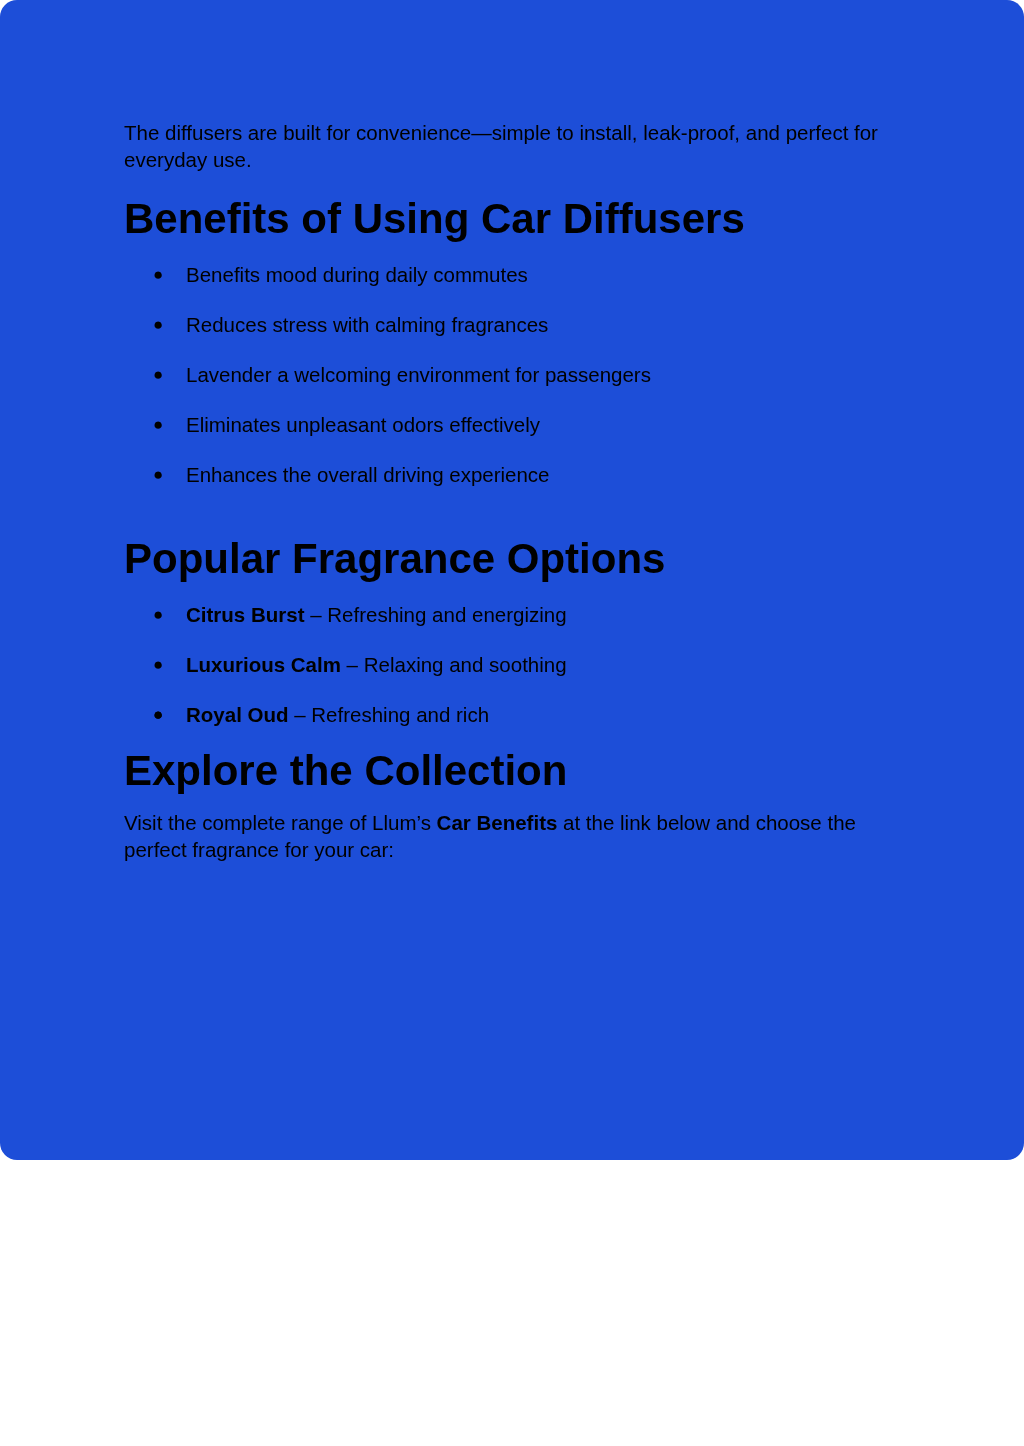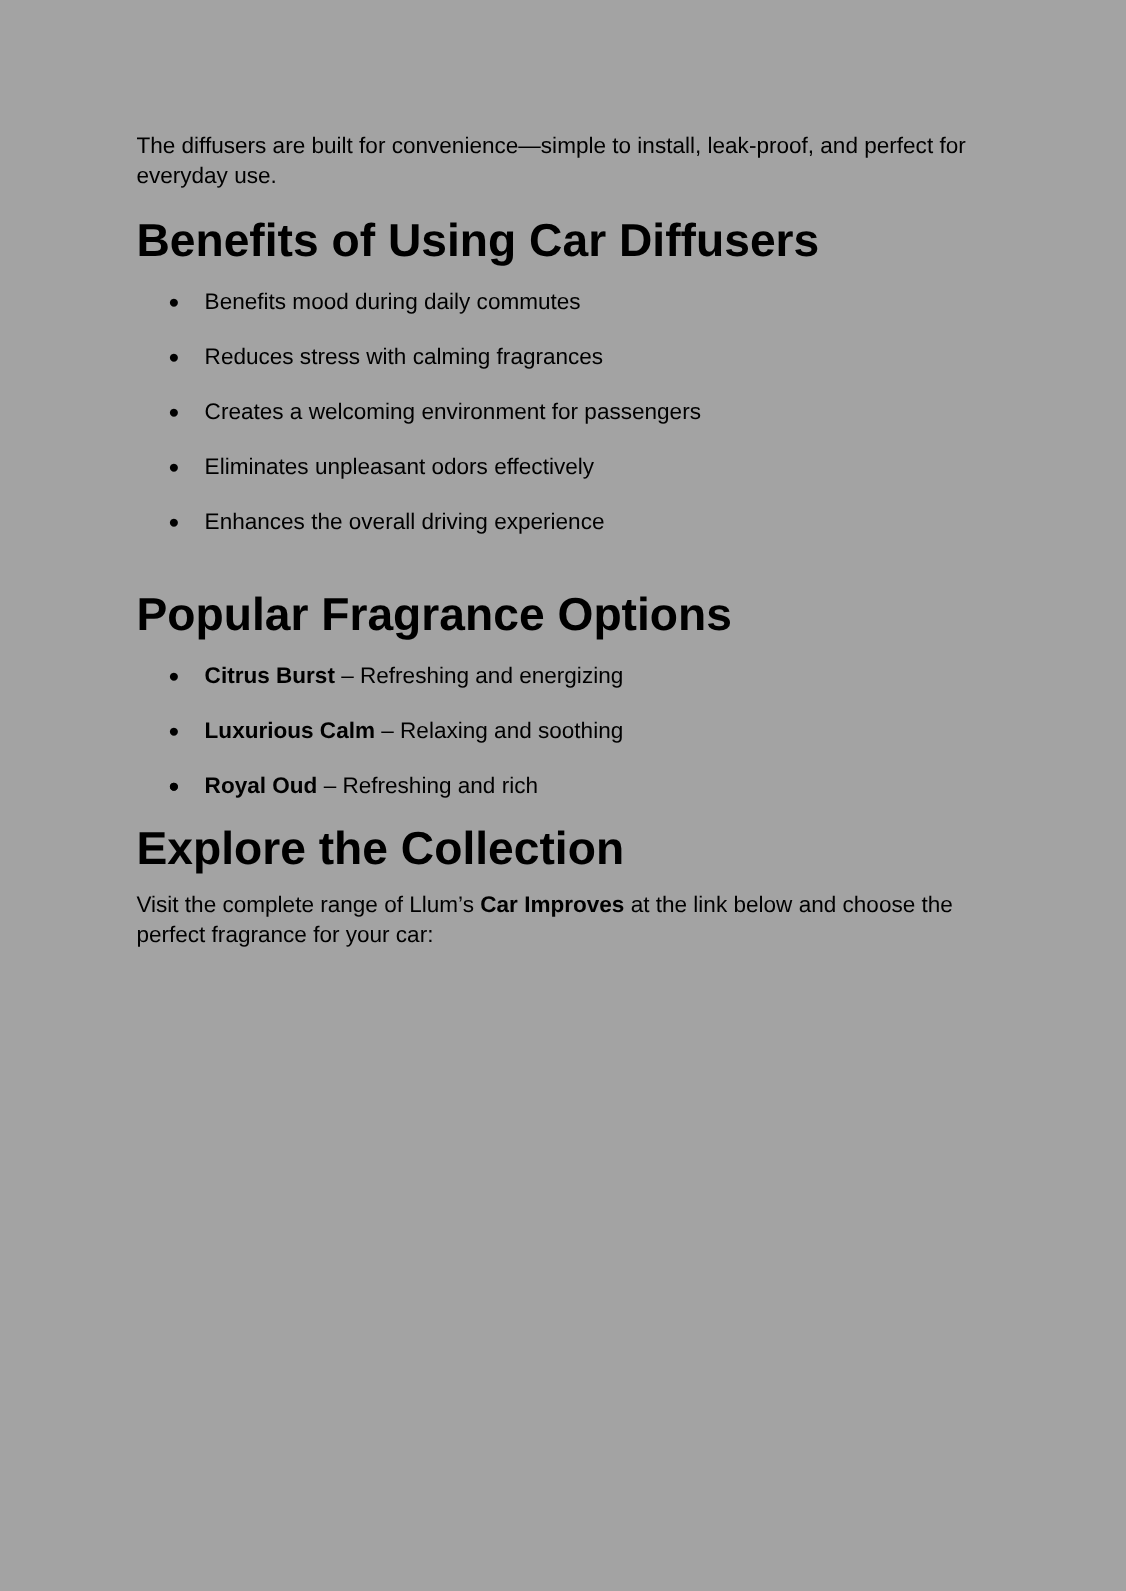--- a/index.html
+++ b/index.html
@@ -3,27 +3,28 @@
 <meta charset="utf-8">
 <style>
   html, body {
     margin: 0;
     padding: 0;
     background: #ffffff;
   }
   .page {
     position: relative;
     width: 1024px;
-    height: 1446px;
+    height: 1160px;
     box-sizing: border-box;
     padding: 119px 124px 0 124px;
-    background: #a3a3a3;
+    background: #1d4ed8;
     color: #000000;
     font-family: "Liberation Sans", "DejaVu Sans", sans-serif;
     overflow: hidden;
+    border-radius: 17px;
   }
   .body-text {
     margin: 0;
     font-size: 20.5px;
     line-height: 27px;
     font-weight: 400;
     color: #000000;
   }
   .heading {
     margin: 0;
@@ -75,21 +76,21 @@
     <li>
       <span class="bullet">●</span>
       <span>Benefits mood during daily commutes</span>
     </li>
     <li>
       <span class="bullet">●</span>
       <span>Reduces stress with calming fragrances</span>
     </li>
     <li>
       <span class="bullet">●</span>
-      <span>Creates a welcoming environment for passengers</span>
+      <span>Lavender a welcoming environment for passengers</span>
     </li>
     <li>
       <span class="bullet">●</span>
       <span>Eliminates unpleasant odors effectively</span>
     </li>
     <li>
       <span class="bullet">●</span>
       <span>Enhances the overall driving experience</span>
     </li>
   </ul>
@@ -109,15 +110,15 @@
       <span class="bullet">●</span>
     </li>
     <li>
       <span class="bullet">●</span>
       <span><b>Royal Oud</b><span> – Refreshing and rich</span></span>
     </li>
   </ul>
 
   <h2 class="heading" id="h-explore">Explore the Collection</h2>
 
-  <p class="body-text closing"><span>Visit the complete range of Llum’s </span><b>Car Improves</b><span> at the link below and choose the perfect fragrance for your car:</span></p>
+  <p class="body-text closing"><span>Visit the complete range of Llum’s </span><b>Car Benefits</b><span> at the link below and choose the perfect fragrance for your car:</span></p>
 
 </div>
 
 </body></html>

